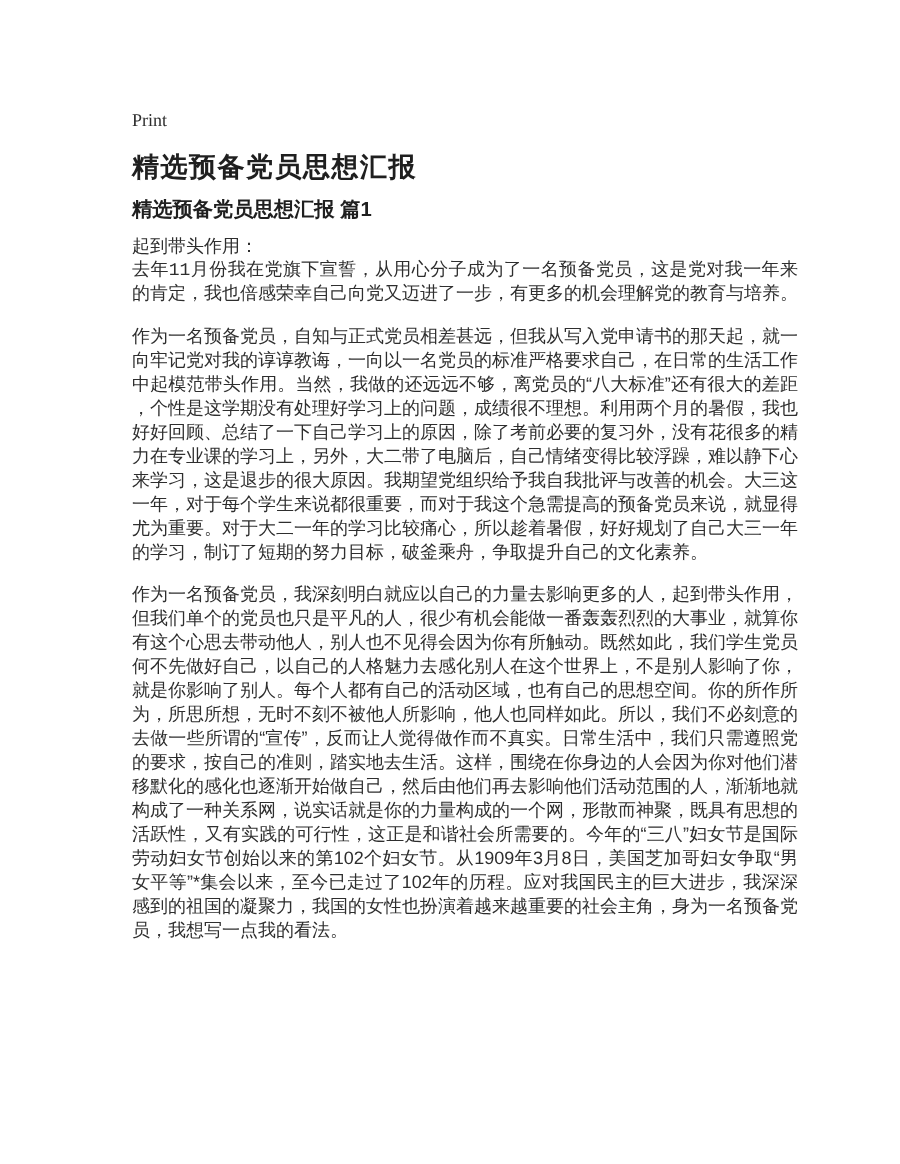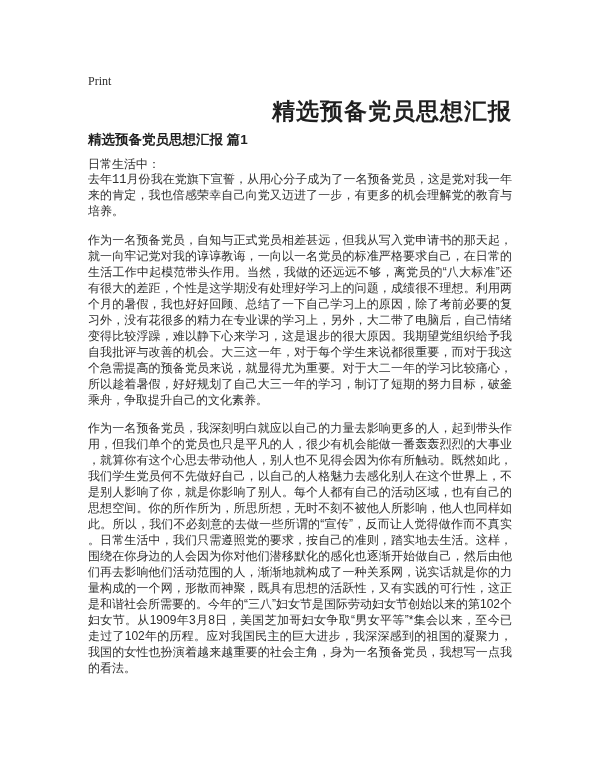--- a/index.html
+++ b/index.html
@@ -11,38 +11,38 @@
     width: 600px;
     height: 776px;
     overflow: hidden;
     font-family: "Liberation Sans", sans-serif;
     color: #2e2e2e;
   }
   .page {
     box-sizing: border-box;
     width: 600px;
     height: 776px;
-    padding: 71px 88px 0 88px;
+    padding: 71px 68px 0 88px;
     background: #ffffff;
   }
   .print-link {
     display: inline-block;
     font-family: "Liberation Serif", serif;
     font-size: 12px;
     line-height: 14px;
     color: #2e2e2e;
     text-decoration: none;
     cursor: pointer;
   }
   .doc-title {
     margin: 12px 0 0 0;
-    font-size: 23px;
+    font-size: 18px;
     line-height: 20px;
     font-weight: bold;
-    text-align: right;
+    text-align: left;
     color: #1f1f1f;
     letter-spacing: 1px;
   }
   .subtitle {
     margin: 16px 0 0 0;
     font-size: 13px;
     line-height: 16px;
     font-weight: normal;
     color: #2e2e2e;
   }
@@ -77,21 +77,21 @@
 
 <div class="page">
 
   <a class="print-link">Print</a>
 
   <h1 class="doc-title">精选预备党员思想汇报</h1>
 
 
   <h2 class="section-heading">精选预备党员思想汇报 篇1</h2>
 
-  <p class="salutation">日常生活中：</p>
+  <p class="salutation">起到带头作用：</p>
 
   <p class="body-paragraph first">去年11月份我在党旗下宣誓，从用心分子成为了一名预备党员，这是党对我一年来的肯定，我也倍感荣幸自己向党又迈进了一步，有更多的机会理解党的教育与培养。</p>
 
   <p class="body-paragraph">作为一名预备党员，自知与正式党员相差甚远，但我从写入党申请书的那天起，就一向牢记党对我的谆谆教诲，一向以一名党员的标准严格要求自己，在日常的生活工作中起模范带头作用。当然，我做的还远远不够，离党员的“八大标准”还有很大的差距，个性是这学期没有处理好学习上的问题，成绩很不理想。利用两个月的暑假，我也好好回顾、总结了一下自己学习上的原因，除了考前必要的复习外，没有花很多的精力在专业课的学习上，另外，大二带了电脑后，自己情绪变得比较浮躁，难以静下心来学习，这是退步的很大原因。我期望党组织给予我自我批评与改善的机会。大三这一年，对于每个学生来说都很重要，而对于我这个急需提高的预备党员来说，就显得尤为重要。对于大二一年的学习比较痛心，所以趁着暑假，好好规划了自己大三一年的学习，制订了短期的努力目标，破釜乘舟，争取提升自己的文化素养。</p>
 
   <p class="body-paragraph">作为一名预备党员，我深刻明白就应以自己的力量去影响更多的人，起到带头作用，但我们单个的党员也只是平凡的人，很少有机会能做一番轰轰烈烈的大事业，就算你有这个心思去带动他人，别人也不见得会因为你有所触动。既然如此，我们学生党员何不先做好自己，以自己的人格魅力去感化别人在这个世界上，不是别人影响了你，就是你影响了别人。每个人都有自己的活动区域，也有自己的思想空间。你的所作所为，所思所想，无时不刻不被他人所影响，他人也同样如此。所以，我们不必刻意的去做一些所谓的“宣传”，反而让人觉得做作而不真实。日常生活中，我们只需遵照党的要求，按自己的准则，踏实地去生活。这样，围绕在你身边的人会因为你对他们潜移默化的感化也逐渐开始做自己，然后由他们再去影响他们活动范围的人，渐渐地就构成了一种关系网，说实话就是你的力量构成的一个网，形散而神聚，既具有思想的活跃性，又有实践的可行性，这正是和谐社会所需要的。今年的“三八”妇女节是国际劳动妇女节创始以来的第102个妇女节。从1909年3月8日，美国芝加哥妇女争取“男女平等”*集会以来，至今已走过了102年的历程。应对我国民主的巨大进步，我深深感到的祖国的凝聚力，我国的女性也扮演着越来越重要的社会主角，身为一名预备党员，我想写一点我的看法。</p>
 
 </div>
 
 </body></html>

